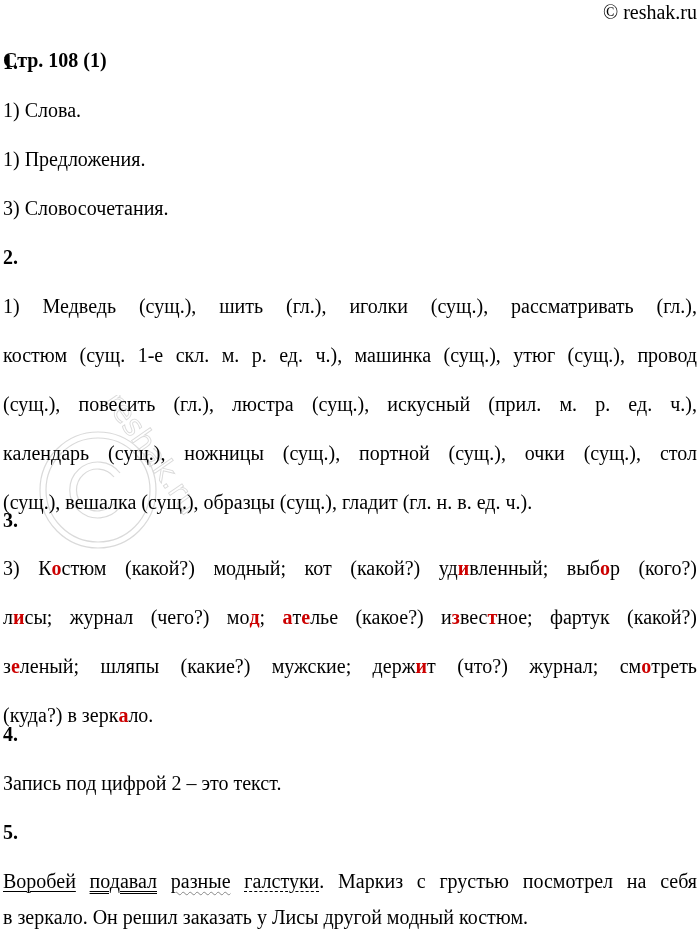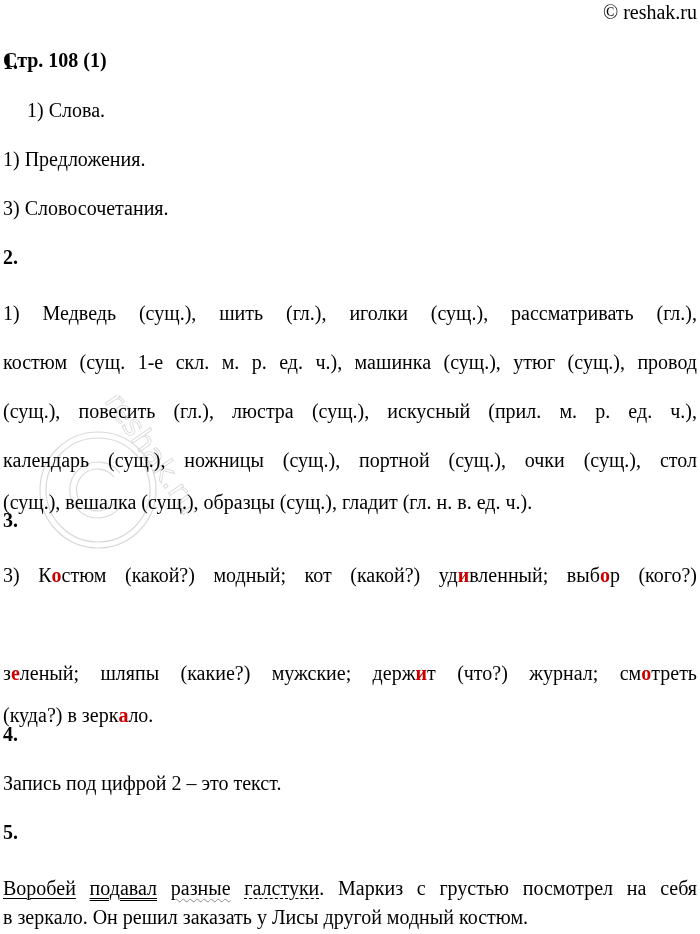--- a/index.html
+++ b/index.html
@@ -27,21 +27,20 @@
       left: 3px;
       white-space: nowrap;
       line-height: 24px;
       font-size: 20px;
     }
     .justify {
       width: 694px;
       text-align: justify;
       text-align-last: justify;
       white-space: normal;
-      margin-top: 7px;
     }
     .bold { font-weight: bold; }
     .header-title {
       position: absolute;
       left: 3px; top: 0px;
       font-weight: bold;
       font-size: 20px;
       line-height: 24px;
       margin-top: 48px;
     }
@@ -75,35 +74,36 @@
     <circle cx="78" cy="95" r="52" fill="none" stroke="#bbbbbb" stroke-width="1.2"></circle>
     <path d="M100 78 A28 28 0 1 0 100 112" fill="none" stroke="#bbbbbb" stroke-width="1.2"></path>
     <path d="M94 82 A21 21 0 1 0 94 108" fill="none" stroke="#bbbbbb" stroke-width="1.2"></path>
     <text x="40" y="30" font-family="DejaVu Sans, sans-serif" font-size="30" fill="none" stroke="#bbbbbb" stroke-width="0.9" transform="rotate(55 85 60)">reshak.ru</text>
   </svg>
 
   <div class="header-title">Стр. 108 (1)</div>
   <div class="copyright">© reshak.ru</div>
 
   <div class="line bold" style="top:50px;">1.</div>
-  <div class="line" style="top:98px;margin-left:24px;">1) Слова.</div>
+  <div class="line" style="top:98px;">1) Слова.</div>
   <div class="line" style="top:147px;">1) Предложения.</div>
   <div class="line" style="top:196px;">3) Словосочетания.</div>
 
   <div class="line bold" style="top:245px;">2.</div>
   <div class="line justify" style="top:294px;">1) Медведь (сущ.), шить (гл.), иголки (сущ.), рассматривать (гл.),</div>
   <div class="line justify" style="top:343px;">костюм (сущ. 1-е скл. м. р. ед. ч.), машинка (сущ.), утюг (сущ.), провод</div>
   <div class="line justify" style="top:441px;">календарь (сущ.), ножницы (сущ.), портной (сущ.), очки (сущ.), стол</div>
   <div class="line justify" style="top:392px;">(сущ.), повесить (гл.), люстра (сущ.), искусный (прил. м. р. ед. ч.),</div>
   <div class="line" style="top:490px;">(сущ.), вешалка (сущ.), образцы (сущ.), гладит (гл. н. в. ед. ч.).</div>
 
   <div class="line bold" style="top:508px;">3.</div>
 
   <div class="line justify" style="top:556px;"><span>3) К</span><span class="hl">о</span><span>стюм (какой?) модный; кот (какой?) уд</span><span class="hl">и</span><span>вленный; выб</span><span class="hl">о</span><span>р (кого?)</span></div>
 
+  <div class="line justify" style="top:605px;"><span>л</span><span class="hl">и</span><span>сы; журнал (чего?) мо</span><span class="hl">д</span><span>; </span><span class="hl">а</span><span>т</span><span class="hl">е</span><span>лье (какое?) и</span><span class="hl">з</span><span>вес</span><span class="hl">т</span><span>ное; фартук (какой?)</span></div>
 
   <div class="line justify" style="top:654px;"><span>з</span><span class="hl">е</span><span>леный; шляпы (какие?) мужские; держ</span><span class="hl">и</span><span>т (что?) журнал; см</span><span class="hl">о</span><span>треть</span></div>
 
   <div class="line" style="top:703px;"><span>(куда?) в зерк</span><span class="hl">а</span><span>ло.</span></div>
 
   <div class="line bold" style="top:722px;">4.</div>
   <div class="line" style="top:771px;">Запись под цифрой 2 – это текст.</div>
 
   <div class="line bold" style="top:820px;">5.</div>
   <div class="line" style="top:905px;">в зеркало. Он решил заказать у Лисы другой модный костюм.</div>

